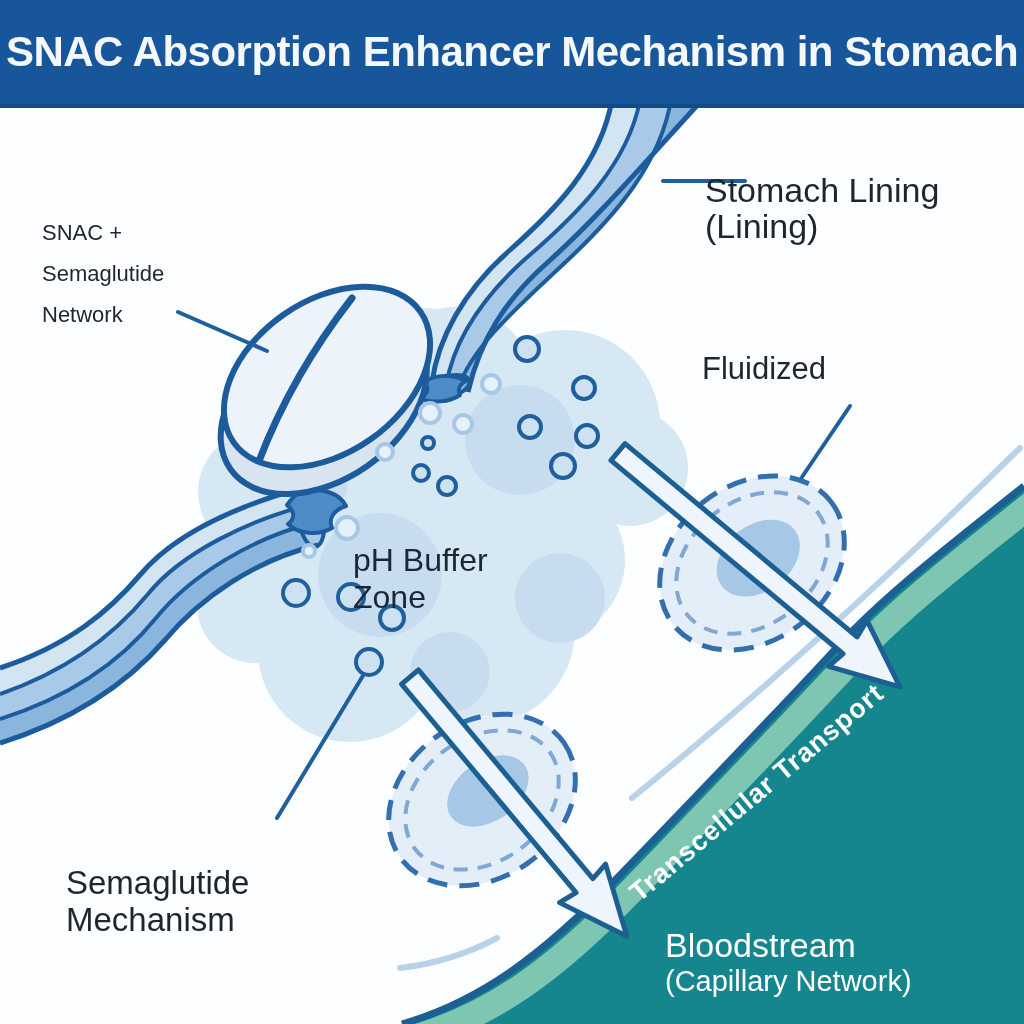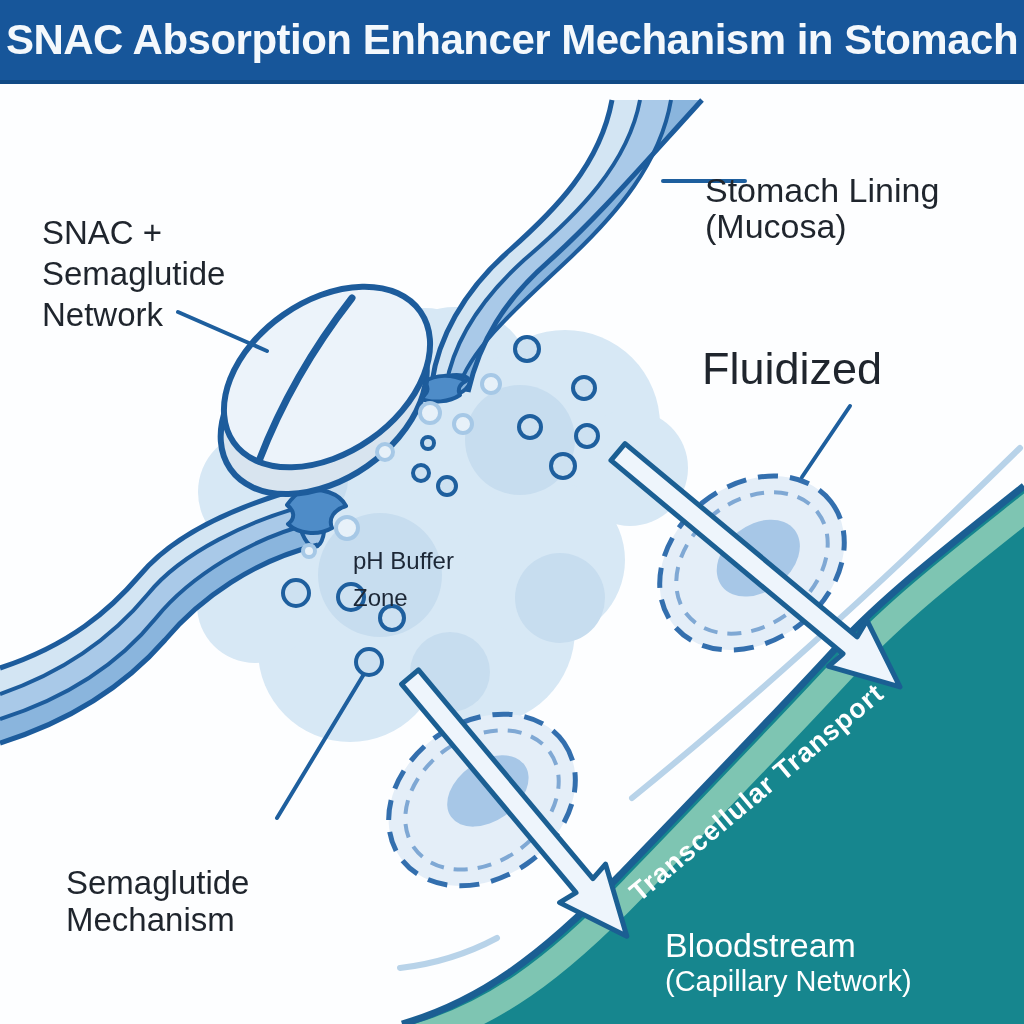--- a/index.html
+++ b/index.html
@@ -1,28 +1,28 @@
 <!DOCTYPE html>
 <html><head>
 <meta charset="utf-8">
 <style>
   html,body{margin:0;padding:0;background:#e8e8e8;}
   *{box-sizing:border-box;}
   .stage{position:relative;width:1024px;height:1024px;margin:0 auto;background:#fdfeff;overflow:hidden;
          font-family:"Liberation Sans","DejaVu Sans",sans-serif;}
   .art{position:absolute;inset:0;}
-  .hdr{position:absolute;left:0;top:0;width:1024px;height:84px;background:#17569a;
+  .hdr{position:absolute;left:0;top:0;width:1024px;height:108px;background:#17569a;
        border-bottom:4px solid #114a85;display:flex;align-items:center;justify-content:center;}
   .hdr-title{color:#f4f8fc;font-size:42px;font-weight:700;letter-spacing:-0.5px;white-space:nowrap;}
   .lbl{position:absolute;text-align:left;color:#1f252d;font-weight:400;pointer-events:none;margin-top:28px;}
   .lbl div{white-space:nowrap;}
-  .lbl-tablet{left:42px;top:184px;width:260px;font-size:33px;line-height:41px;}
+  .lbl-tablet{left:42px;top:184px;width:260px;font-size:22px;line-height:41px;}
   .lbl-lining{left:705px;top:144px;width:320px;font-size:34px;line-height:36px;}
-  .lbl-fluid{left:702px;top:322px;width:320px;font-size:45px;line-height:38px;}
-  .lbl-ph{left:353px;top:514px;width:240px;font-size:24px;line-height:37px;color:#1c2736;}
+  .lbl-fluid{left:702px;top:322px;width:320px;font-size:31px;line-height:38px;}
+  .lbl-ph{left:353px;top:514px;width:240px;font-size:32px;line-height:37px;color:#1c2736;}
   .lbl-sema{left:66px;top:836px;width:320px;font-size:33px;line-height:37px;}
   .lbl-trans{position:absolute;left:757px;top:793px;transform:translate(-50%,-50%) rotate(-40deg);
              color:#ffffff;font-weight:700;font-size:27px;letter-spacing:1px;white-space:nowrap;pointer-events:none;}
   .lbl-blood{left:665px;top:899px;width:400px;color:#ffffff;font-size:34px;line-height:36px;}
   .lbl-blood .sub{font-size:29px;}
 </style>
 </head>
 <body>
 
 <div class="stage">
@@ -150,21 +150,21 @@
   </div>
 
   <div class="lbl lbl-tablet">
     <div>SNAC +</div>
     <div>Semaglutide</div>
     <div>Network</div>
   </div>
 
   <div class="lbl lbl-lining">
     <div>Stomach Lining</div>
-    <div>(Mucosa)</div>
+    <div>(Lining)</div>
   </div>
 
   <div class="lbl lbl-fluid">
     <div>Fluidized</div>
   </div>
 
   <div class="lbl lbl-ph">
     <div>pH Buffer</div>
     <div>Zone</div>
   </div>

